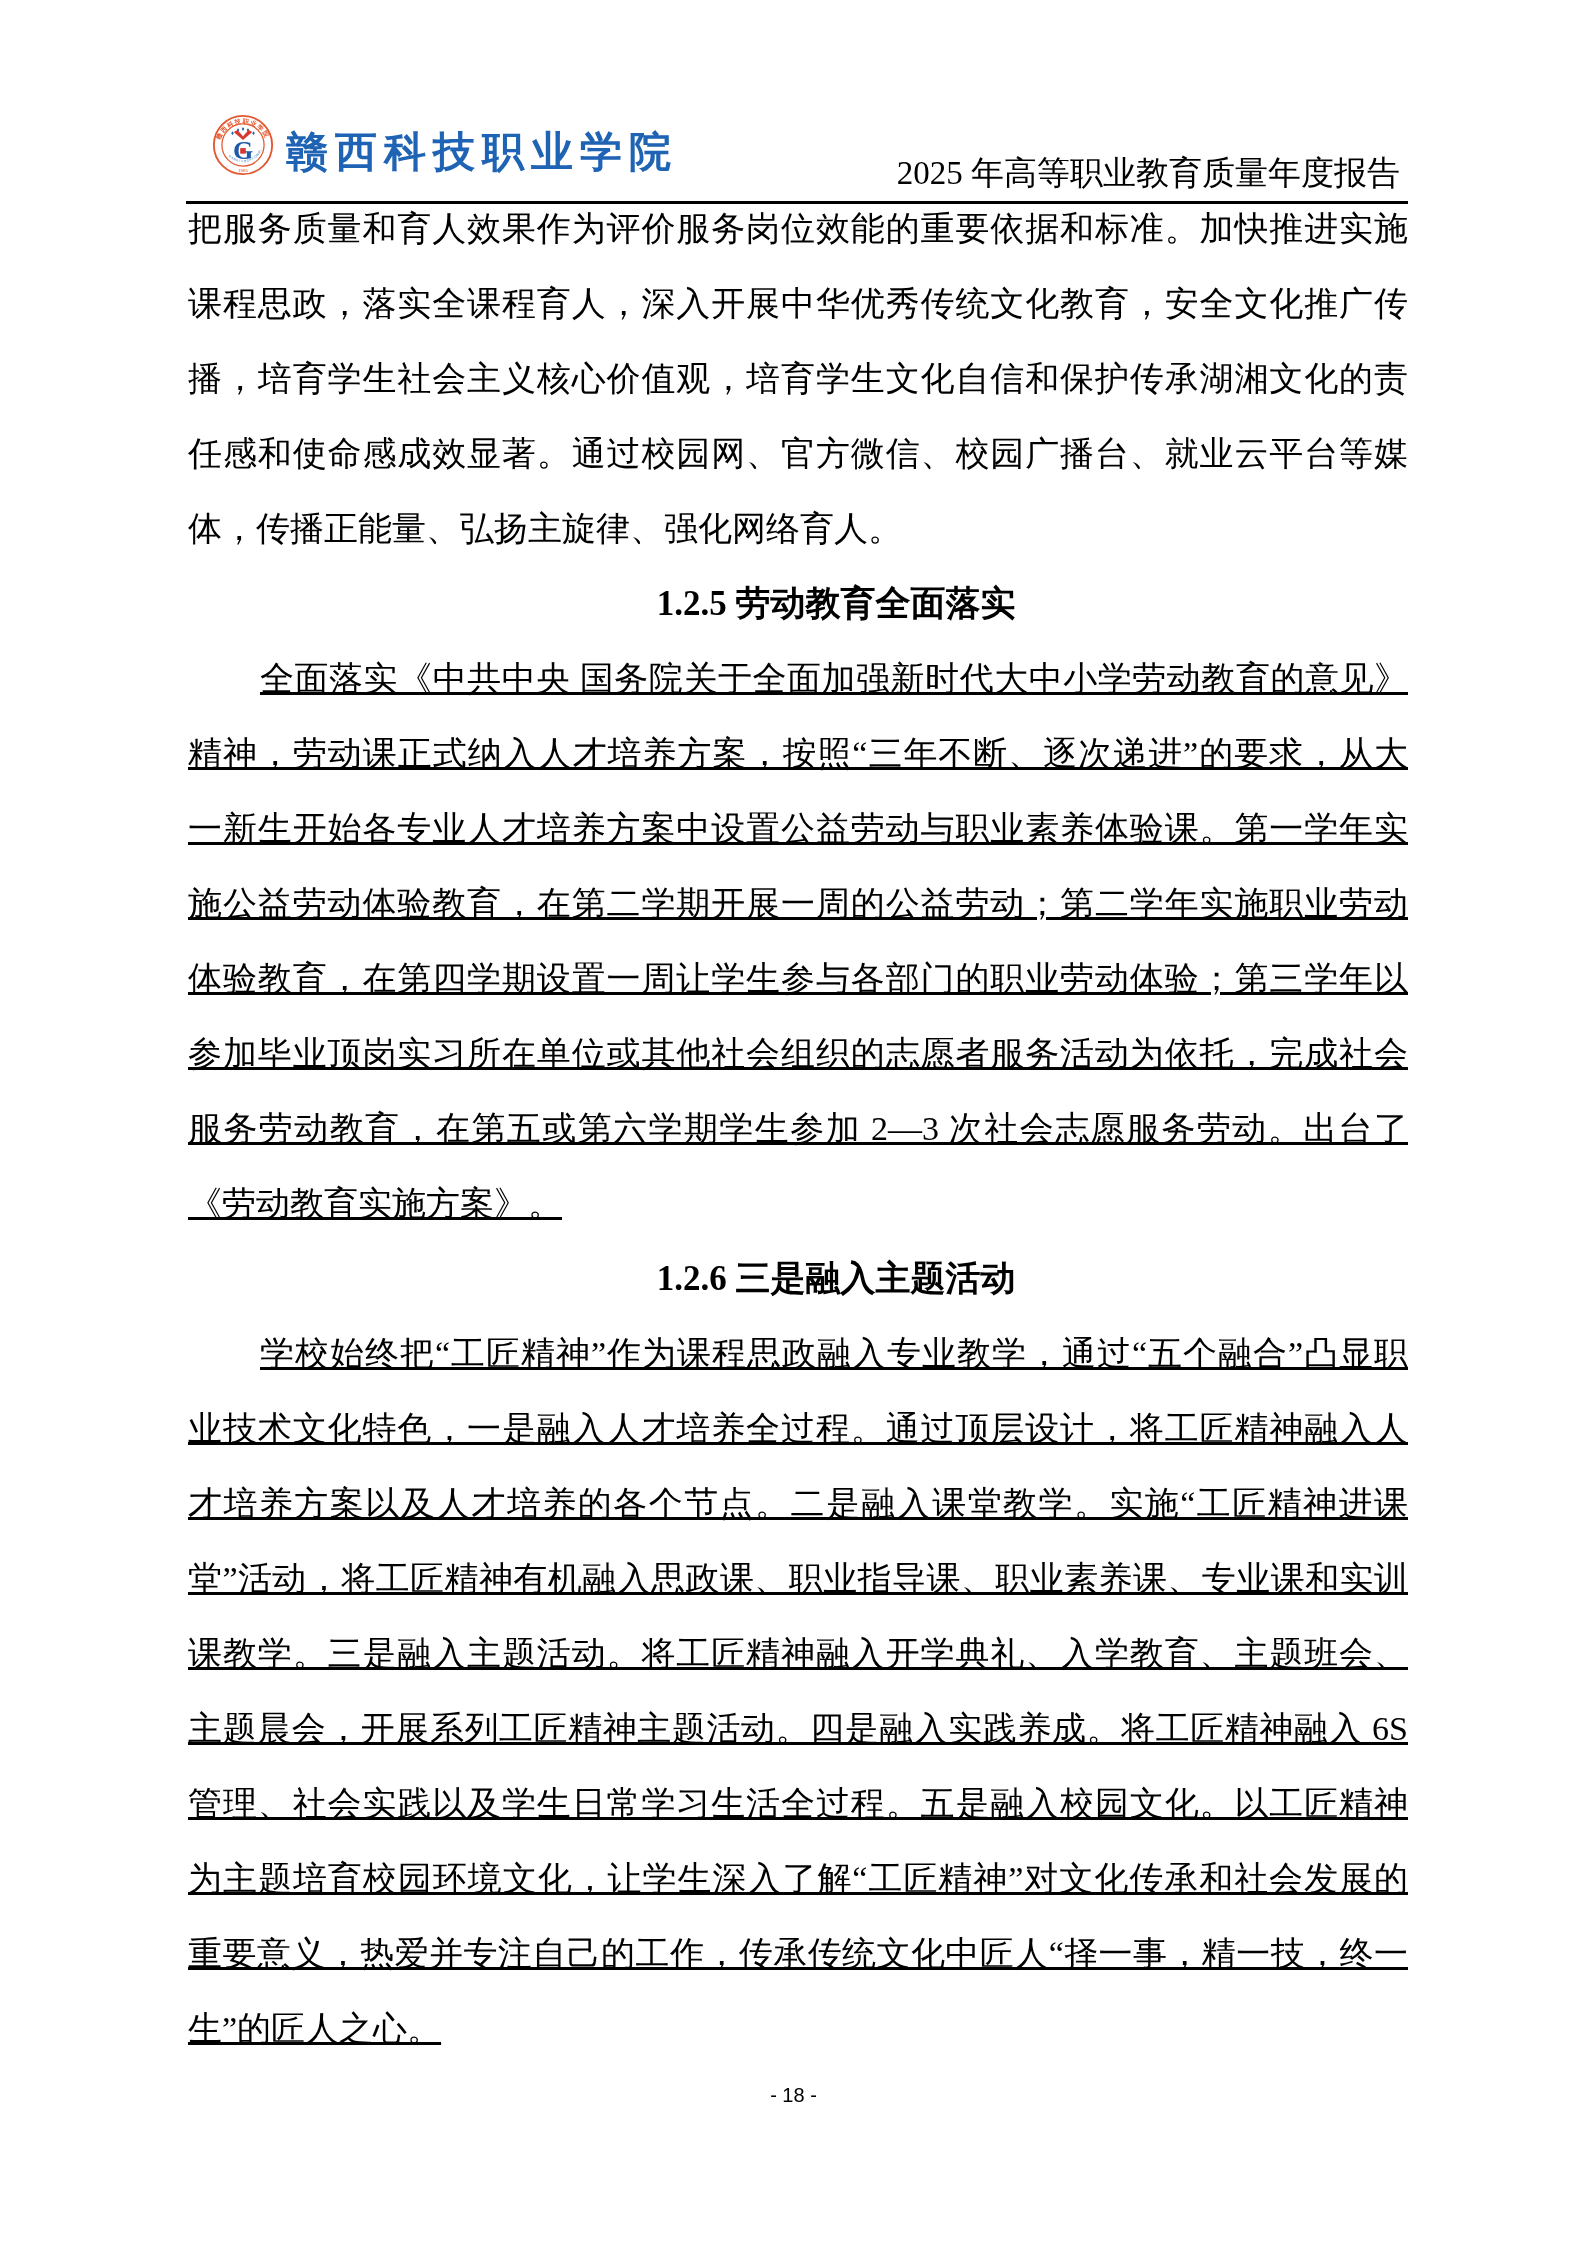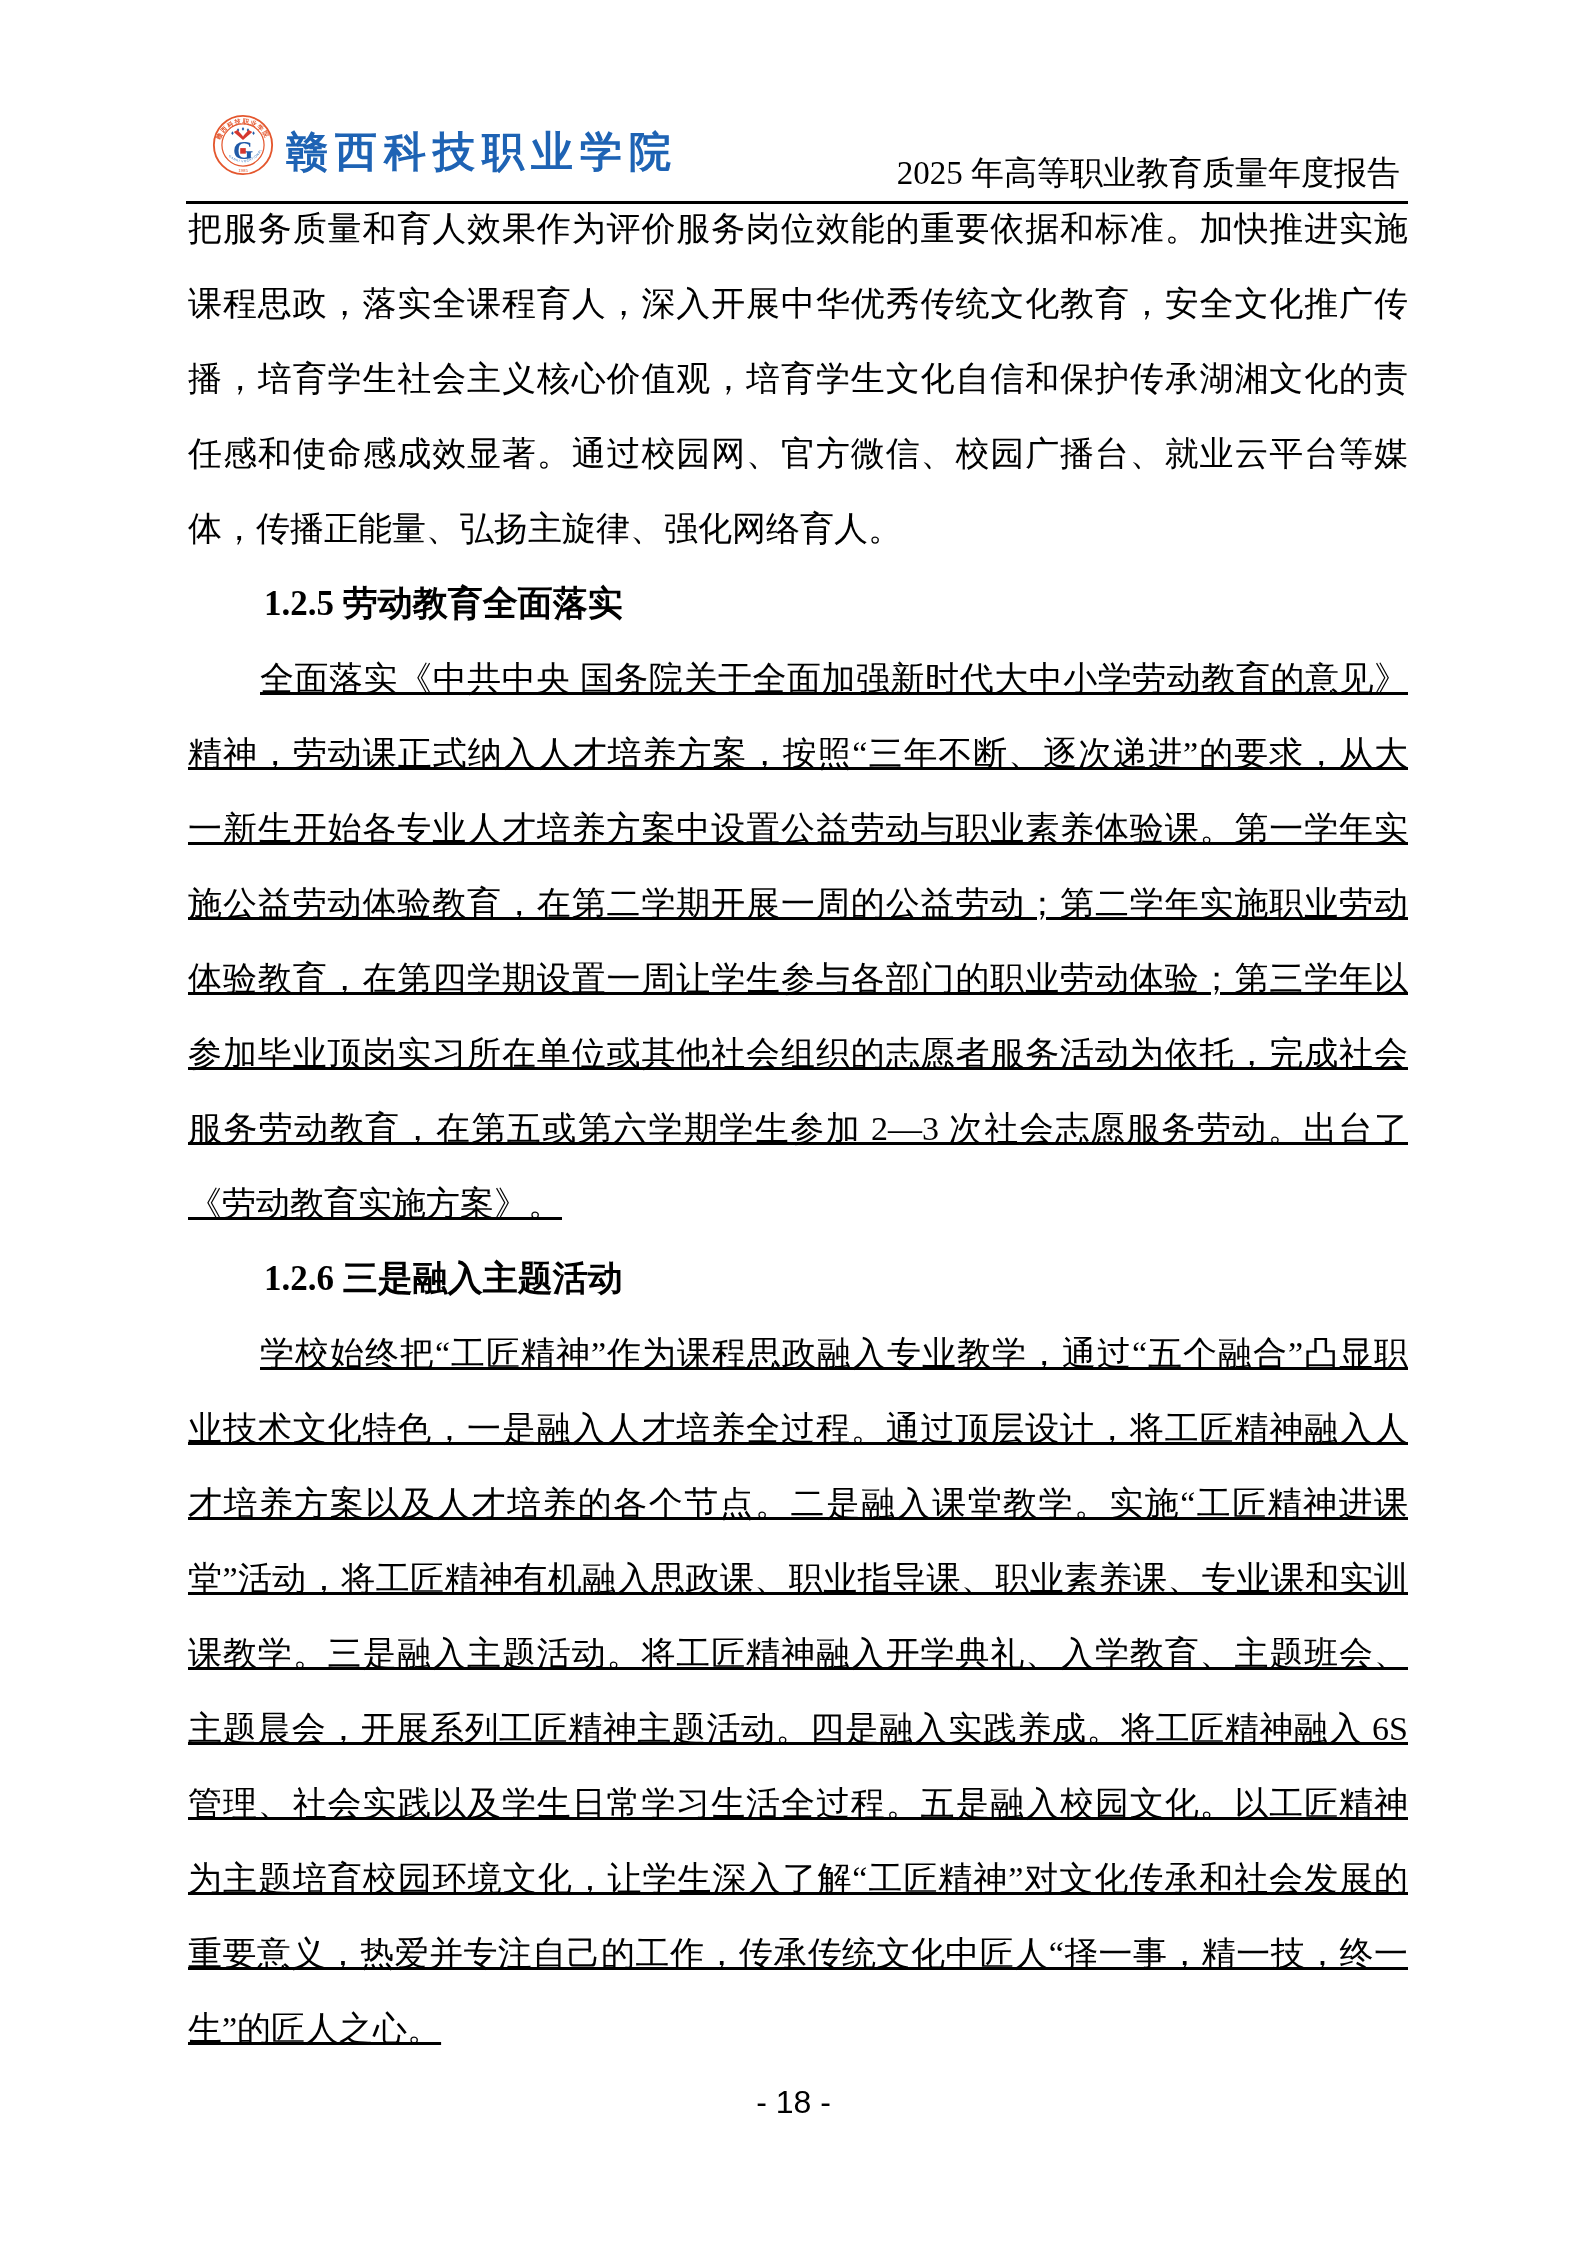--- a/index.html
+++ b/index.html
@@ -70,30 +70,30 @@
     text-indent: 72px;
     text-decoration: underline;
   }
   .section-heading {
     margin: 0;
     padding: 0;
     font-size: 35px;
     font-weight: bold;
     line-height: 75px;
     text-indent: 76px;
-    text-align: left;
+    text-align: center;
   }
   
   .footer {
     position: absolute;
     left: 0;
     top: 2084px;
     width: 100%;
     text-align: center;
-    font-size: 32px;
+    font-size: 20px;
     font-family: "Liberation Sans", "DejaVu Sans", sans-serif;
     color: #000000;
   }
 </style>
 </head>
 <body>
 
 <div class="page">
 
   <div class="header">

